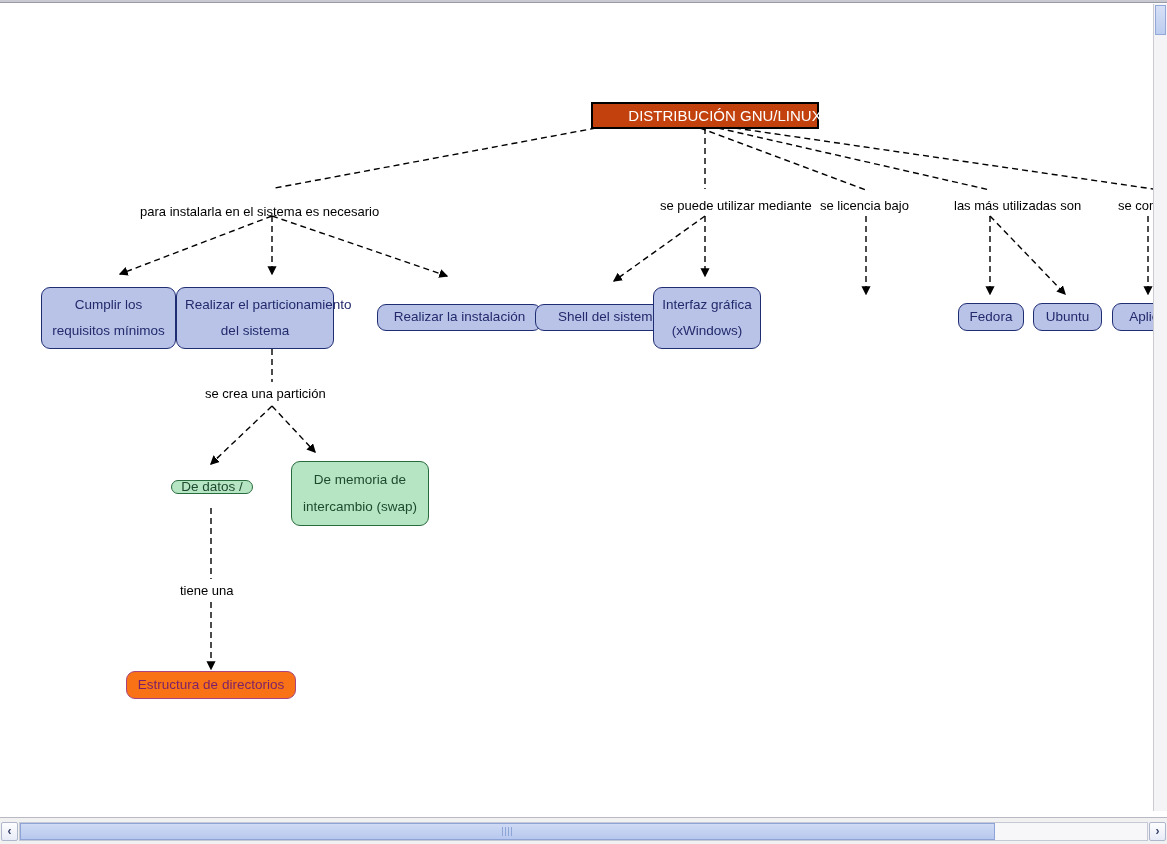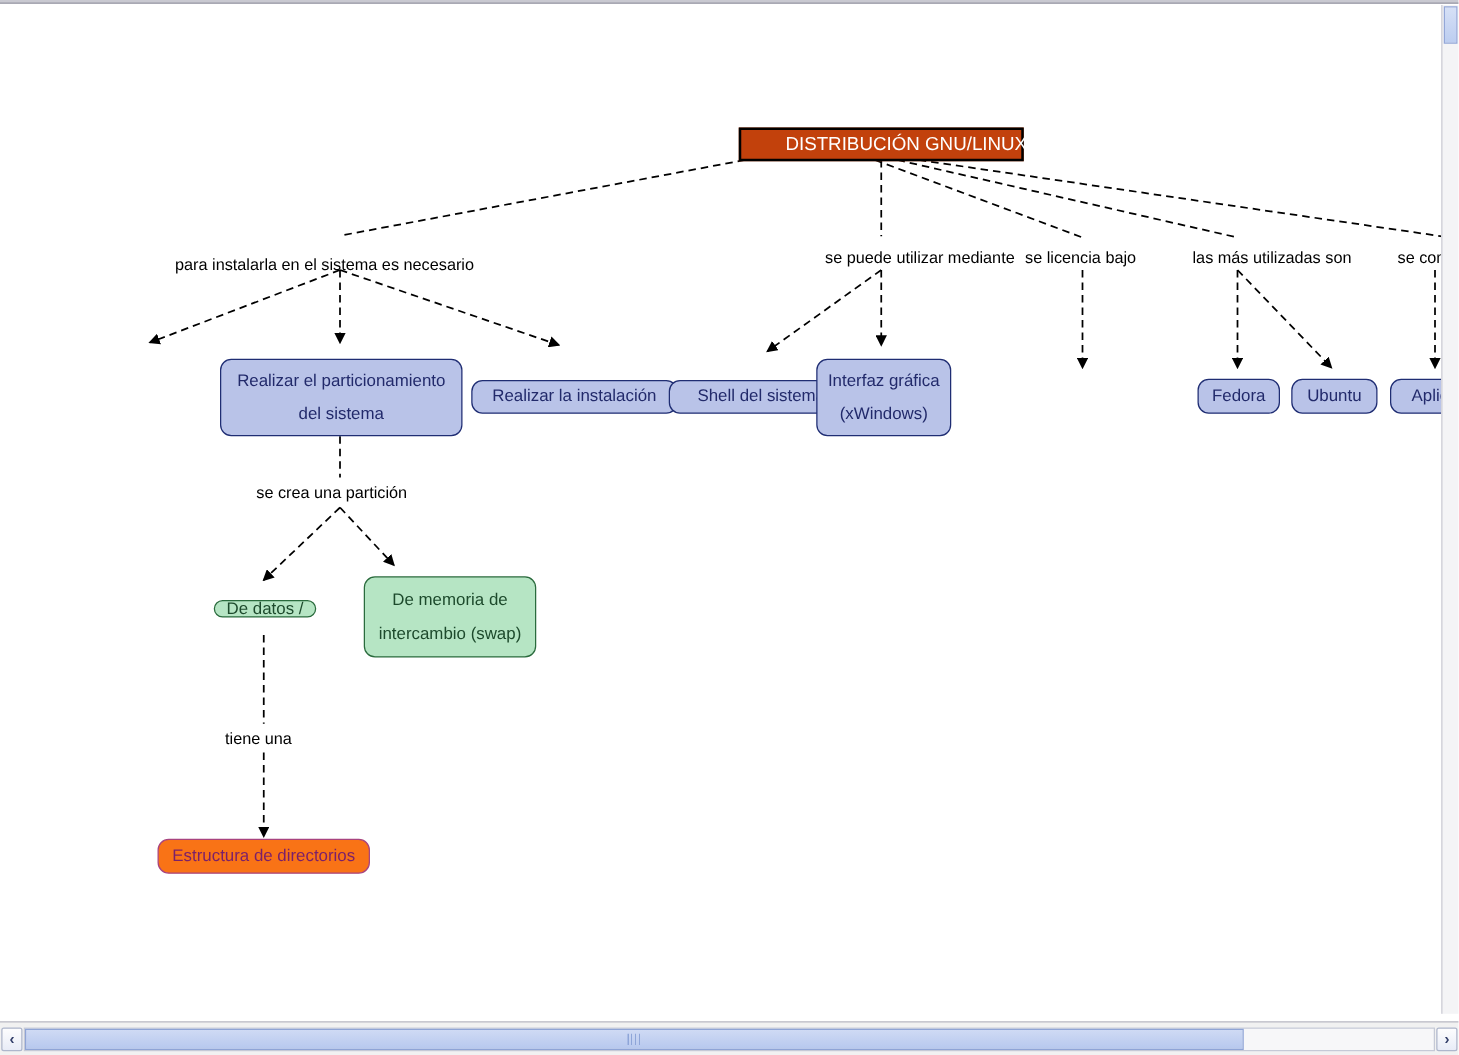--- a/index.html
+++ b/index.html
@@ -209,22 +209,26 @@
     </div>
 
     <div class="edge-label" style="left:140px; top:200px;">para instalarla en el sistema es necesario</div>
     <div class="edge-label" style="left:623px; top:194px;margin-left:37px;">se puede utilizar mediante</div>
     <div class="edge-label" style="left:820px; top:194px;">se licencia bajo</div>
     <div class="edge-label" style="left:954px; top:194px;">las más utilizadas son</div>
     <div class="edge-label" style="left:1118px; top:194px;">se comp</div>
     <div class="edge-label" style="left:205px; top:382px;">se crea una partición</div>
     <div class="edge-label" style="left:180px; top:579px;">tiene una</div>
 
-
-    <div class="node blue two" style="left:176px; top:283px; width:194px; height:62px;">
+    <div class="node blue two" style="left:41px; top:283px; width:135px; height:62px;">
+      <span class="ln">Cumplir los</span>
+      <span class="ln">requisitos mínimos</span>
+    </div>
+
+    <div class="node blue two" style="left:176px; top:283px; width:158px; height:62px;">
       <span class="ln">Realizar el particionamiento</span>
       <span class="ln">del sistema</span>
     </div>
 
     <div class="node blue" style="left:377px; top:300px; width:165px; height:27px;">
       <span class="ln">Realizar la instalación</span>
     </div>
 
     <div class="node blue" style="left:535px; top:300px; width:148px; height:27px;">
       <span class="ln">Shell del sistema</span>

